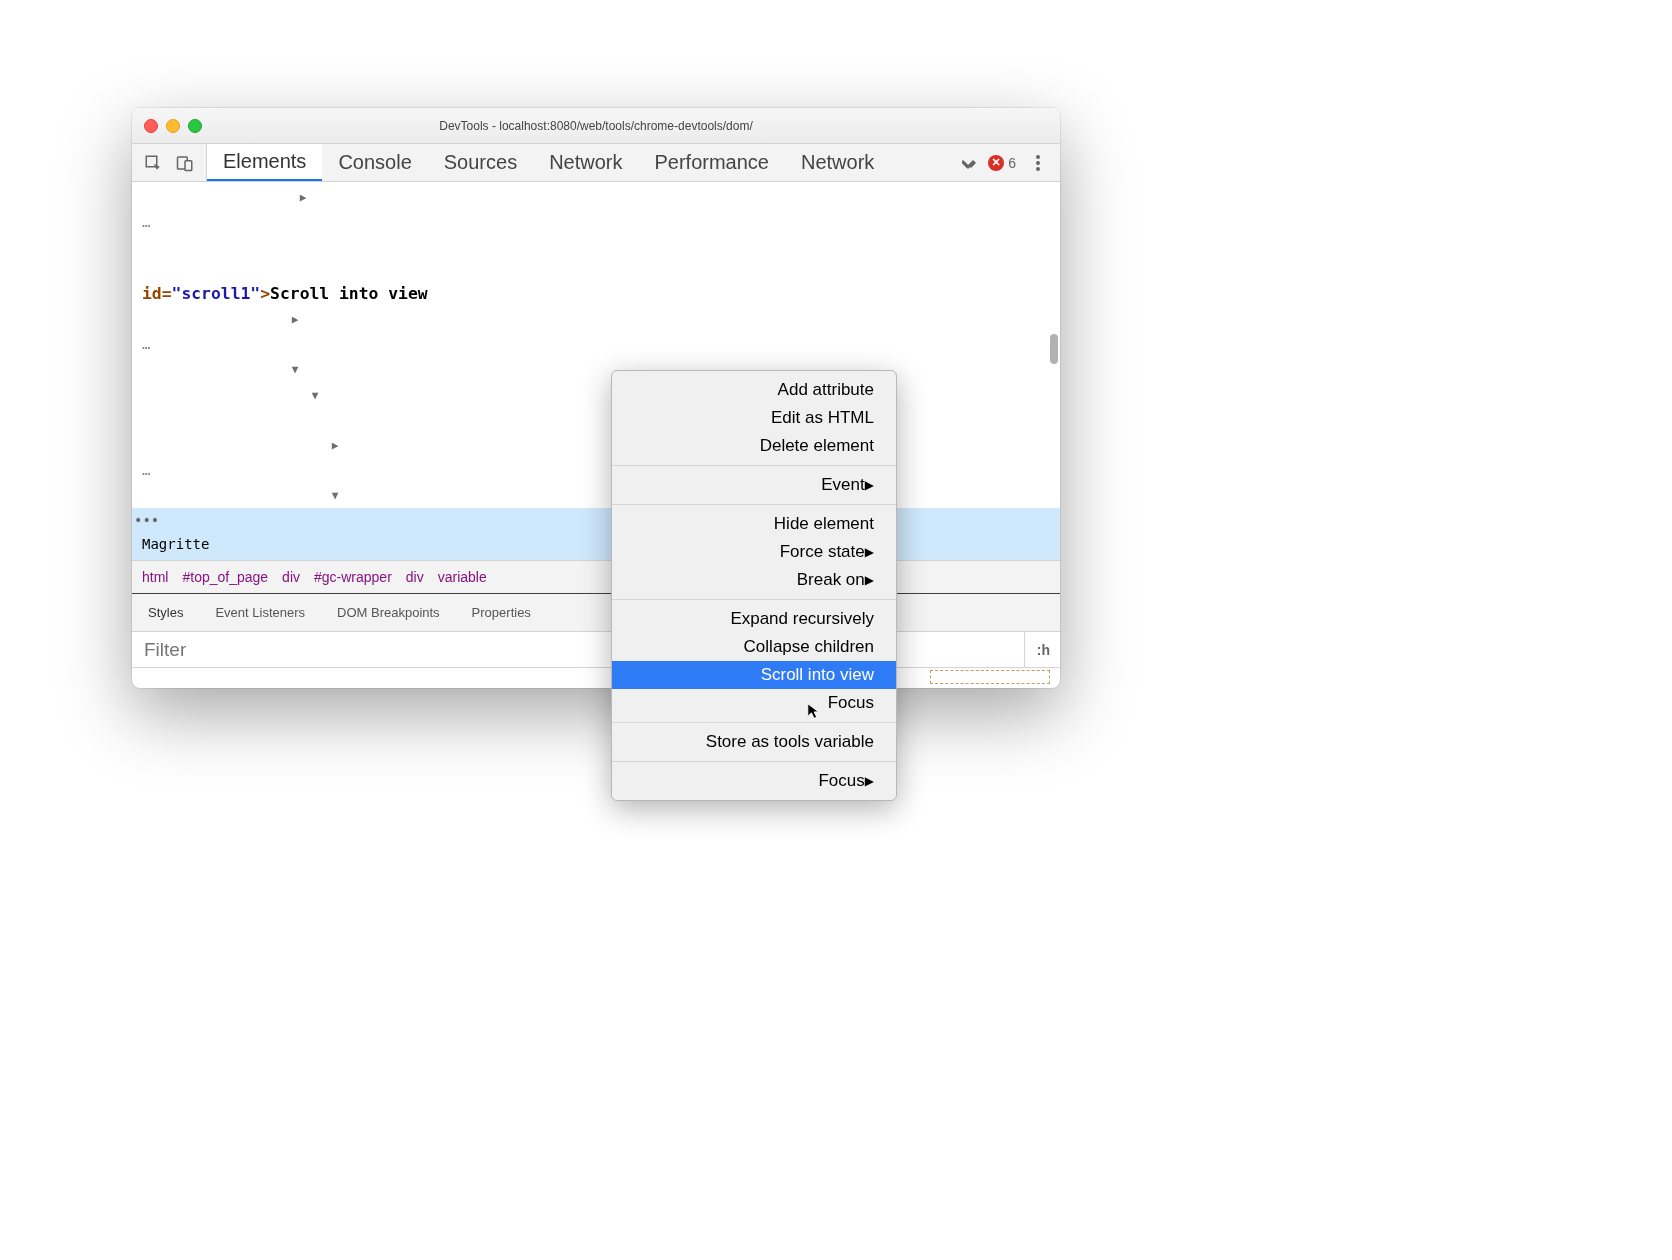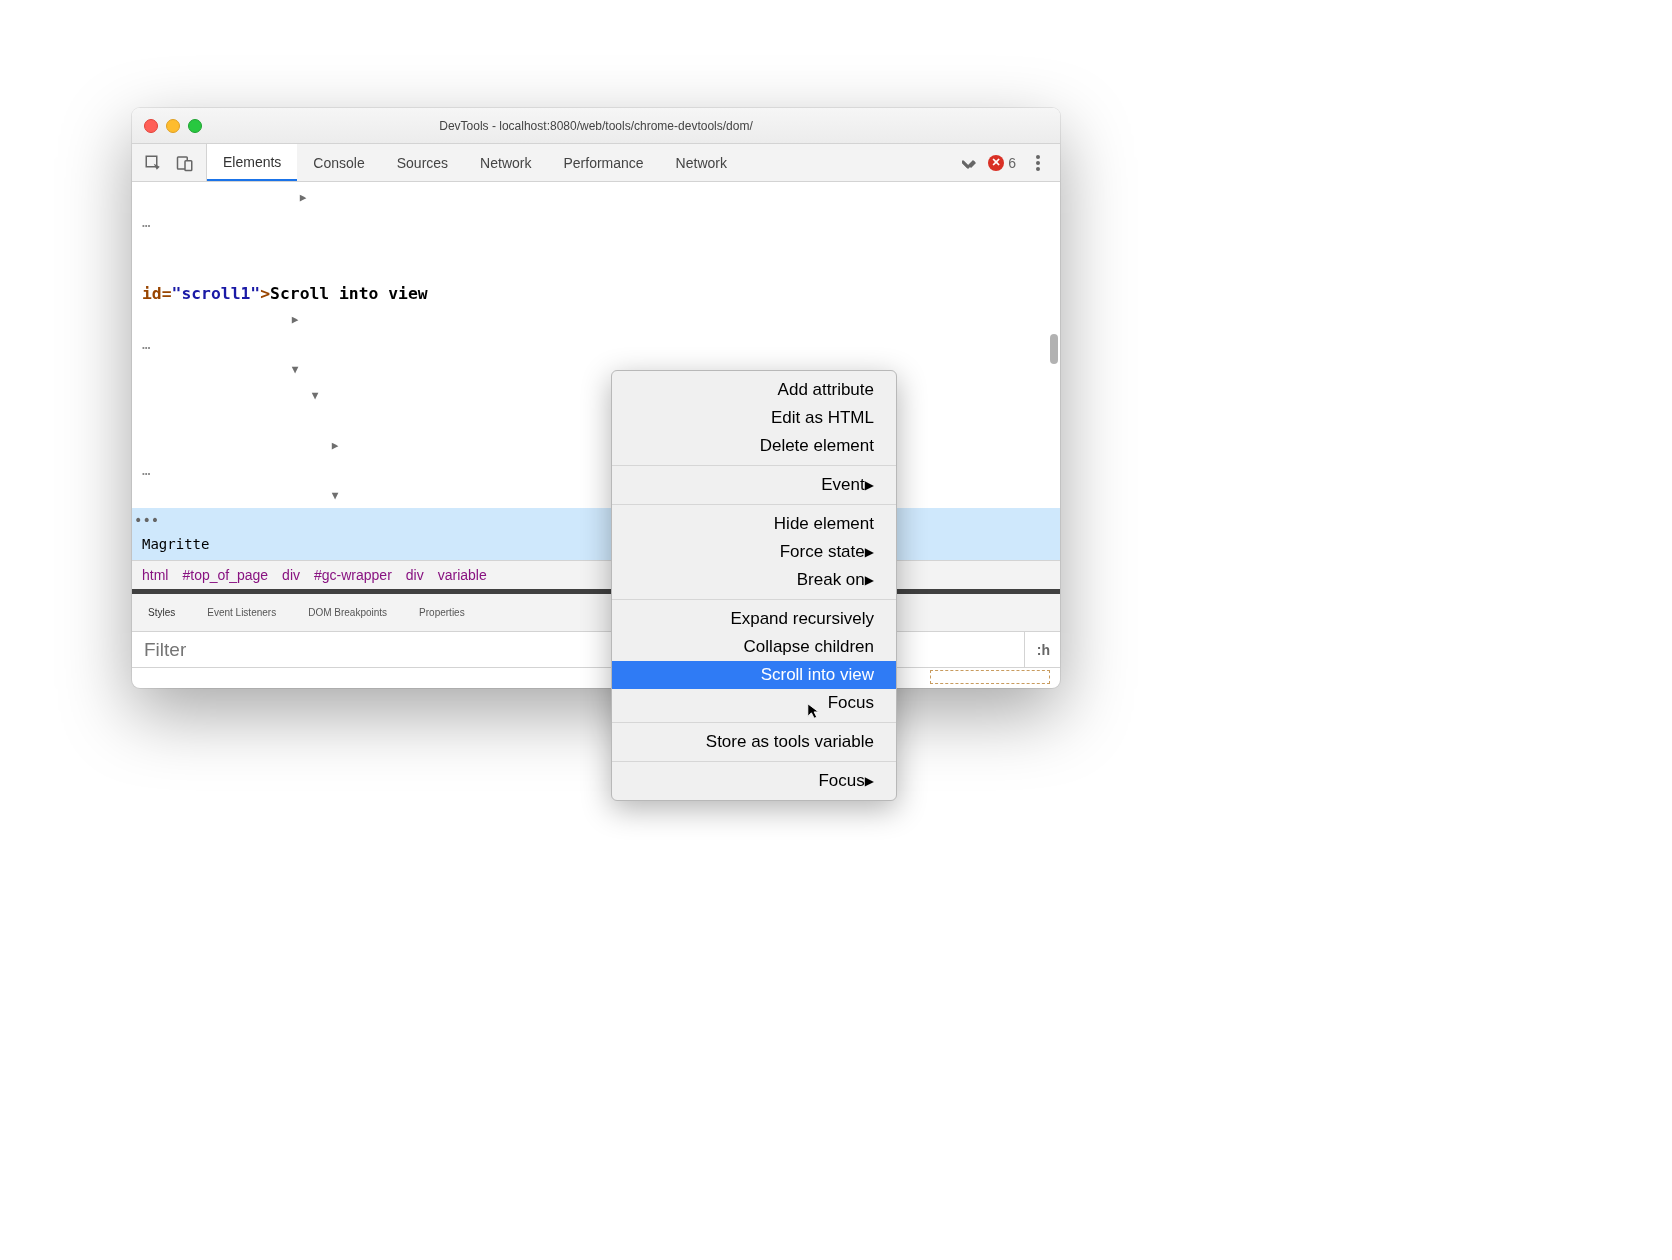--- a/index.html
+++ b/index.html
@@ -63,21 +63,21 @@
     }
     .tool-icon { width: 18px; height: 18px; }
     .tabs {
       display: flex;
       height: 100%;
     }
     .tab {
       padding: 0 16px;
       display: flex;
       align-items: center;
-      font-size: 14px;
+      font-size: 20px;
       color: #444;
       cursor: pointer;
       height: 100%;
     }
     .tab.active {
       color: #333;
       border-bottom: 2px solid #1a73e8;
       background: #fff;
     }
     .toolbar-right {
@@ -145,41 +145,41 @@
       top: 152px;
       width: 8px;
       height: 30px;
       background: rgba(0,0,0,0.3);
       border-radius: 4px;
     }
     
     .breadcrumb {
       height: 34px;
       border-top: 1px solid #d3d3d3;
-      border-bottom: 5px solid #404040;
+      border-bottom: 1px solid #404040;
       display: flex;
       align-items: center;
       font-size: 14px;
       padding: 0 10px;
       gap: 14px;
       background: #f3f3f3;
       overflow: hidden;
     }
     .crumb { color: #881280; }
     
     .styles-tabs {
       height: 38px;
       display: flex;
       align-items: center;
       background: #f3f3f3;
       border-bottom: 1px solid #d3d3d3;
     }
     .stab {
       padding: 0 16px;
-      font-size: 10px;
+      font-size: 13px;
       color: #555;
       height: 100%;
       display: flex;
       align-items: center;
     }
     .stab.active {
       color: #333;
     }
     
     .filter-row {

